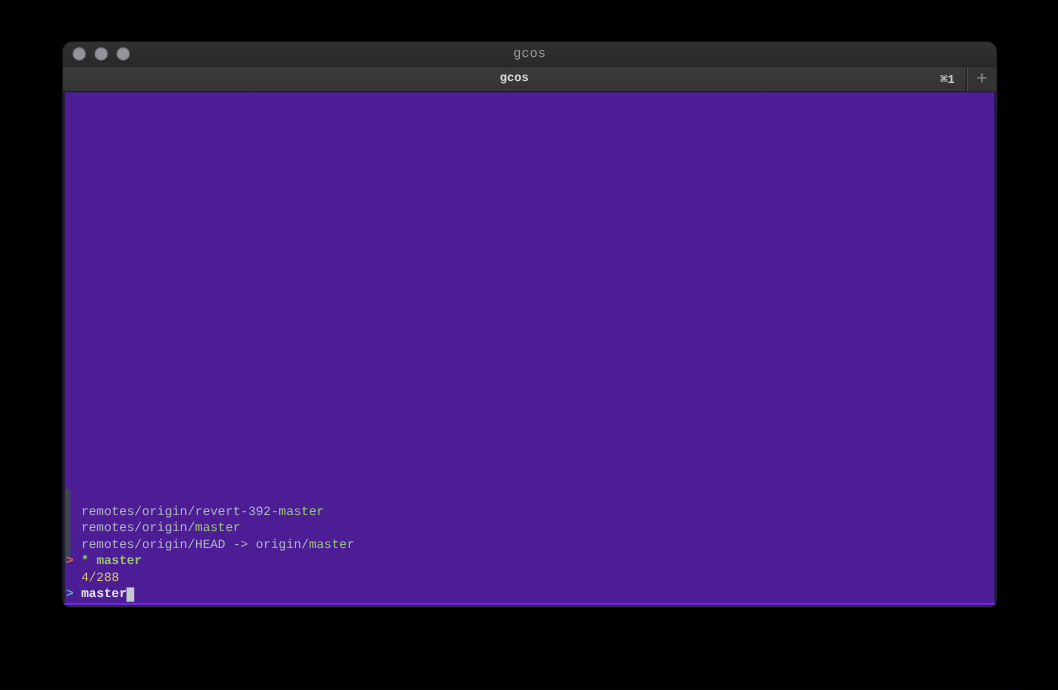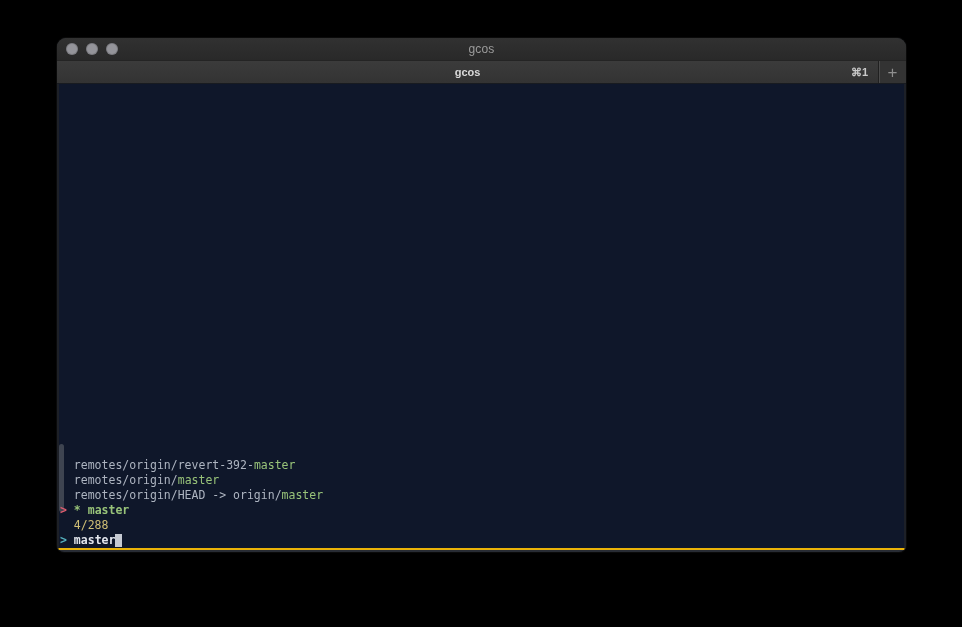--- a/index.html
+++ b/index.html
@@ -1,15 +1,15 @@
 <!DOCTYPE html>
 <html><head>
 <meta charset="utf-8">
 <style>
-  * { margin:0; padding:0; box-sizing:border-box; }
+  * { margin:0; padding:0; box-sizing:border-box;font-family:Liberation Mono, monospace; }
   html,body { width:962px; height:627px; background:#000; overflow:hidden; font-family:"Liberation Sans", sans-serif; }
 
   .window {
     position:absolute; left:57px; top:38px; width:849px; height:514px;
     border-radius:9px 9px 7px 7px; overflow:hidden;
     background:#282c34;
     box-shadow:0 0 0 1px #0a0a0a;
   }
 
   
@@ -42,22 +42,22 @@
     width:28px; display:flex; align-items:center; justify-content:center;
     background:#333333;
     border-left:1px solid #202020;
     box-shadow:inset 1px 0 0 #4b4b4b;
     color:#8f8f8f; font-size:17px; font-weight:300; line-height:1;
     cursor:default;
   }
 
   
   .content {
-    position:relative; height:466px; background:#0f172a;
-    border-left:2px solid #1d2027; border-right:2px solid #1d2027; border-bottom:2px solid #eab308;
+    position:relative; height:466px; background:#4c1d95;
+    border-left:2px solid #1d2027; border-right:2px solid #1d2027; border-bottom:2px solid #6d28d9;
   }
   .scroll-thumb {
     position:absolute; left:0px; top:360px; width:5px; height:68px;
     border-radius:3px; background:#3e4450;
   }
   .rows {
     position:absolute; left:0; right:0; bottom:0; padding-left:1px;
     font-family:"DejaVu Sans Mono", monospace; font-size:11.5px; line-height:15px;
     white-space:pre;
   }

